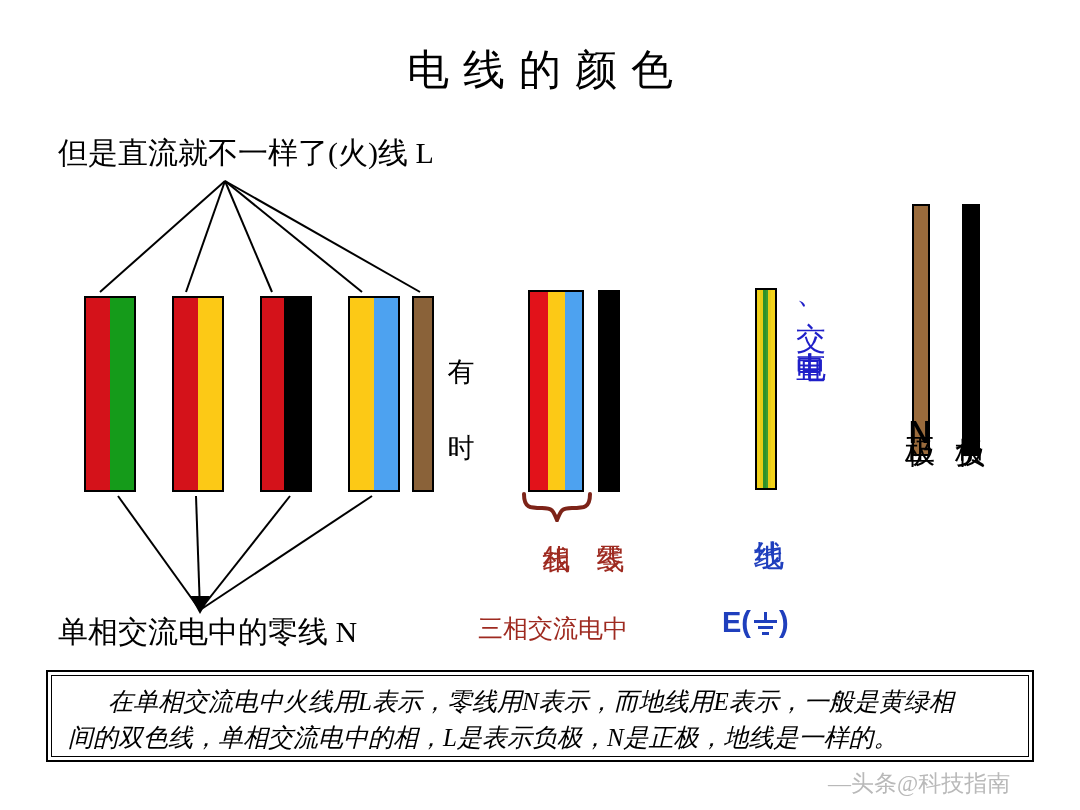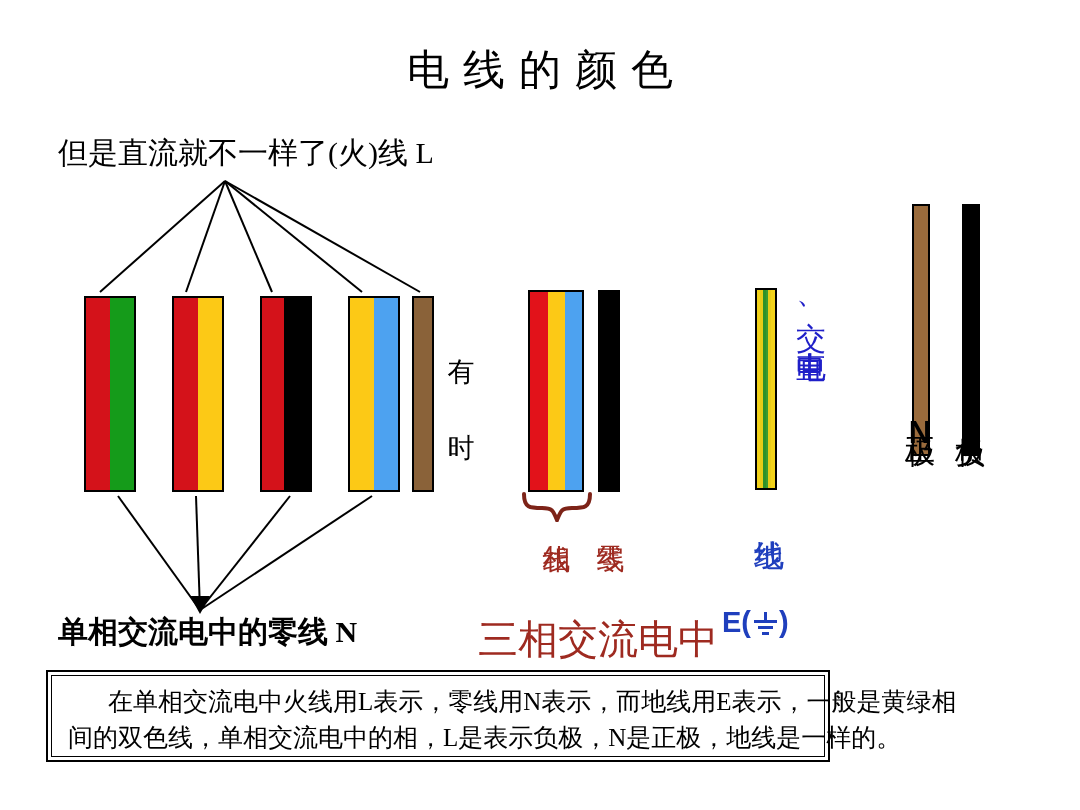--- a/index.html
+++ b/index.html
@@ -37,26 +37,26 @@
   }
 
   
   .hdr-black {
     font-size: 30px;
     font-family: "Liberation Serif", "DejaVu Serif", serif;
     white-space: nowrap;
     color: #000000;
   }
   #label-live  { left: 58px;  top: 133px; }
-  #label-neutral { left: 58px; top: 612px; font-weight: bold; }
+  #label-neutral { left: 58px; top: 612px; }
   #label-dc    { left: 878px; top: 152px; }
 
   #label-three-phase {
     left: 478px; top: 612px;
-    font-size: 40px;
+    font-size: 25px;
     color: #9e2a20;
     white-space: nowrap;
     font-family: "Liberation Serif", "DejaVu Serif", serif;
   }
 
   
   #connectors {
     left: 0; top: 0;
     width: 1080px; height: 810px;
     pointer-events: none;
@@ -172,24 +172,25 @@
     font-size: 31px;
     line-height: 38px;
   }
 
   
   #brace { left: 520px; top: 492px; width: 74px; height: 30px; }
 
   
   #note-box {
     left: 46px; top: 670px;
-    width: 784px; height: 92px;
+    width: 988px; height: 92px;
     border: 2px solid #000000;
     box-sizing: border-box;
     background: #ffffff;
+    font-style: italic;
   }
   #note-inner {
     position: absolute;
     left: 3px; top: 3px;
     right: 3px; bottom: 3px;
     border: 1px solid #000000;
     box-sizing: border-box;
     padding: 8px 16px 0 16px;
   }
   .note-line {
@@ -320,14 +321,15 @@
     <div class="dc-letter">L</div>
   </div>
 
   <div class="abs" id="note-box">
     <div id="note-inner">
       <div class="note-line" id="note-line-1">在单相交流电中火线用L表示，零线用N表示，而地线用E表示，一般是黄绿相</div>
       <div class="note-line" id="note-line-2">间的双色线，单相交流电中的相，L是表示负极，N是正极，地线是一样的。</div>
     </div>
   </div>
 
+  <div class="abs" id="watermark">—头条@科技指南</div>
 
 </div>
 
 </body></html>

